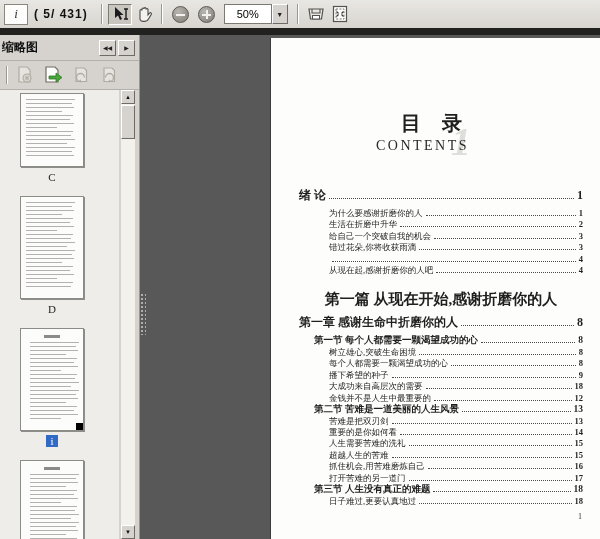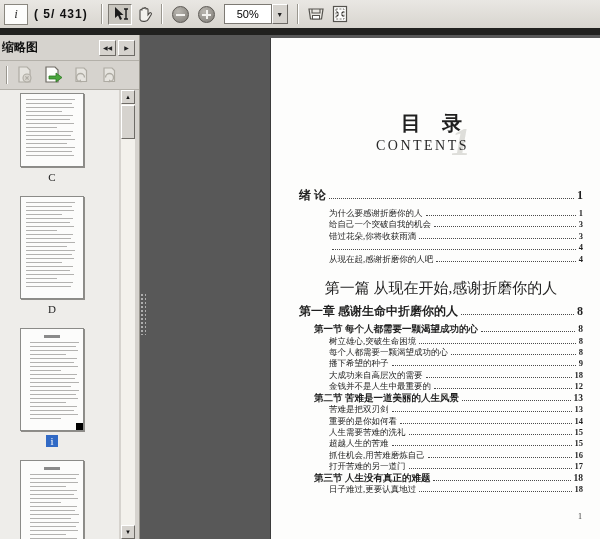--- a/index.html
+++ b/index.html
@@ -82,21 +82,21 @@
     color:#dededa; font-weight:bold; z-index:0; }
   .page-title { position:relative; z-index:1; font-size:20px; font-weight:bold; letter-spacing:8px; }
   .page-subtitle { position:relative; z-index:1; font-size:14px; letter-spacing:2.5px;
     color:#2a2a2a; margin-top:1px; margin-right:26px; }
   .toc { position:absolute; top:145px; left:28px; right:17px; z-index:1; }
   .row { display:flex; align-items:baseline; }
   .row .t { white-space:nowrap; }
   .row .leader { flex:1; border-bottom:1px dotted #4a4a4a; margin:0 3px 3px 3px; min-width:10px; }
   .row .pg { font-weight:bold; }
   .lvl-chapter { font-size:12px; font-weight:bold; line-height:14px; margin:5px 0 6px 0; }
-  .lvl-part { font-size:15px; font-weight:normal; line-height:17px; margin:15px 0 7px 0;
+  .lvl-part { font-size:15px; font-weight:bold; line-height:17px; margin:15px 0 7px 0;
     display:block; text-align:center; }
   .lvl-section { font-size:9.5px; font-weight:bold; line-height:11.6px; padding-left:15px; }
   .lvl-sub { font-size:8.5px; line-height:11.4px; padding-left:30px; }
   .lvl-sub .pg { font-size:8.5px; }
   .folio { position:absolute; top:474px; right:18px; font-size:8px; color:#333; z-index:1; }
 
   svg { display:block; }
 </style>
 </head>
 <body>
@@ -319,20 +319,25 @@
               <span class="t">绪  论</span>
               <span class="leader"></span>
               <span class="pg">1</span>
             </div>
             <div class="row lvl-sub">
               <span class="t">为什么要感谢折磨你的人</span>
               <span class="leader"></span>
               <span class="pg">1</span>
             </div>
             <div class="row lvl-sub">
+              <span class="t">生活在折磨中升华</span>
+              <span class="leader"></span>
+              <span class="pg">2</span>
+            </div>
+            <div class="row lvl-sub">
               <span class="t">给自己一个突破自我的机会</span>
               <span class="leader"></span>
               <span class="pg">3</span>
             </div>
             <div class="row lvl-sub">
               <span class="t">错过花朵,你将收获雨滴</span>
               <span class="leader"></span>
               <span class="pg">3</span>
             </div>
             <div class="row lvl-sub">

